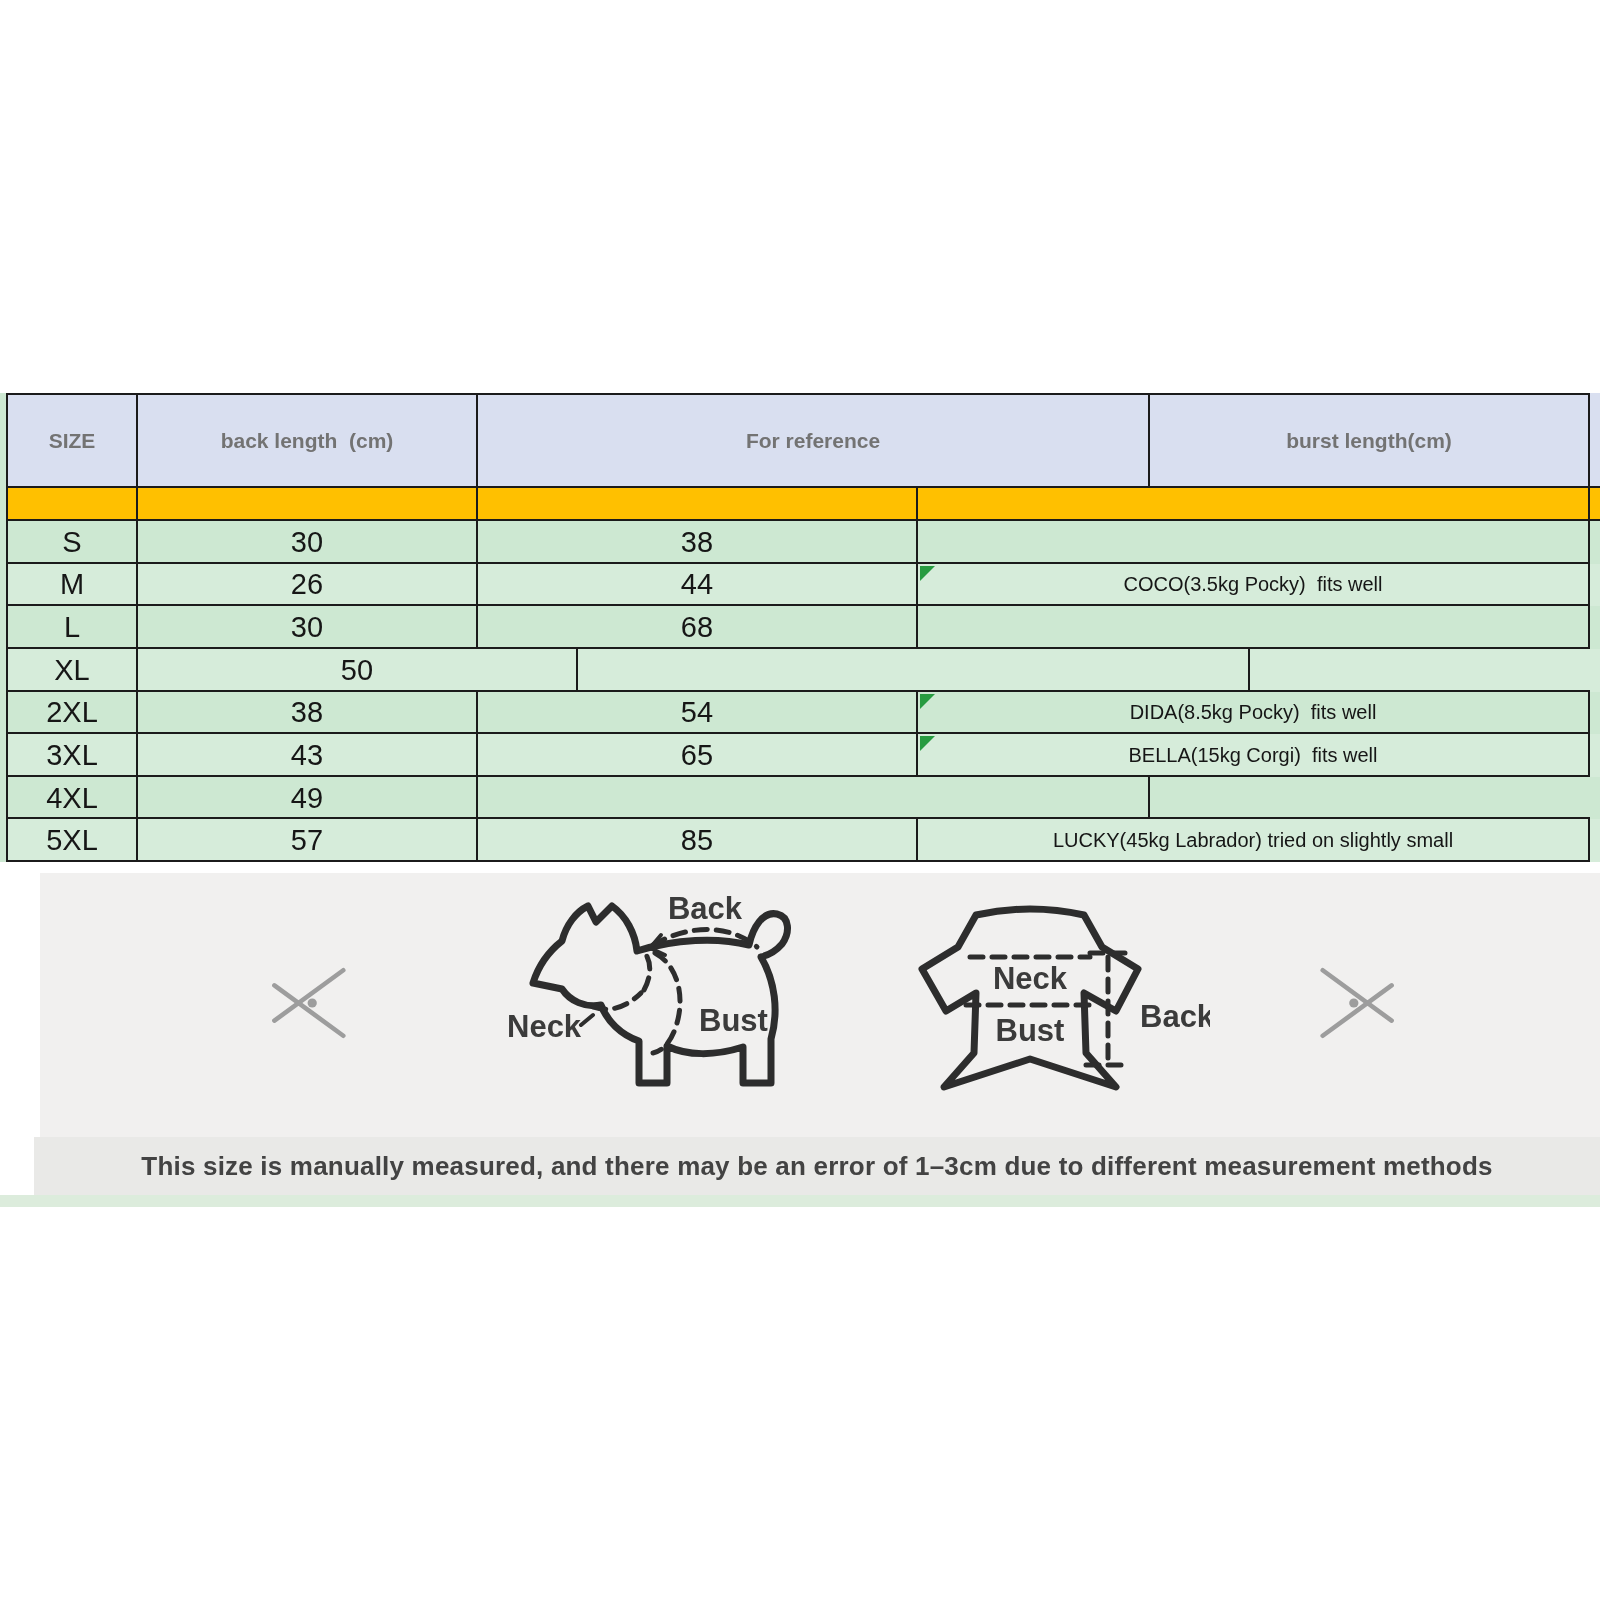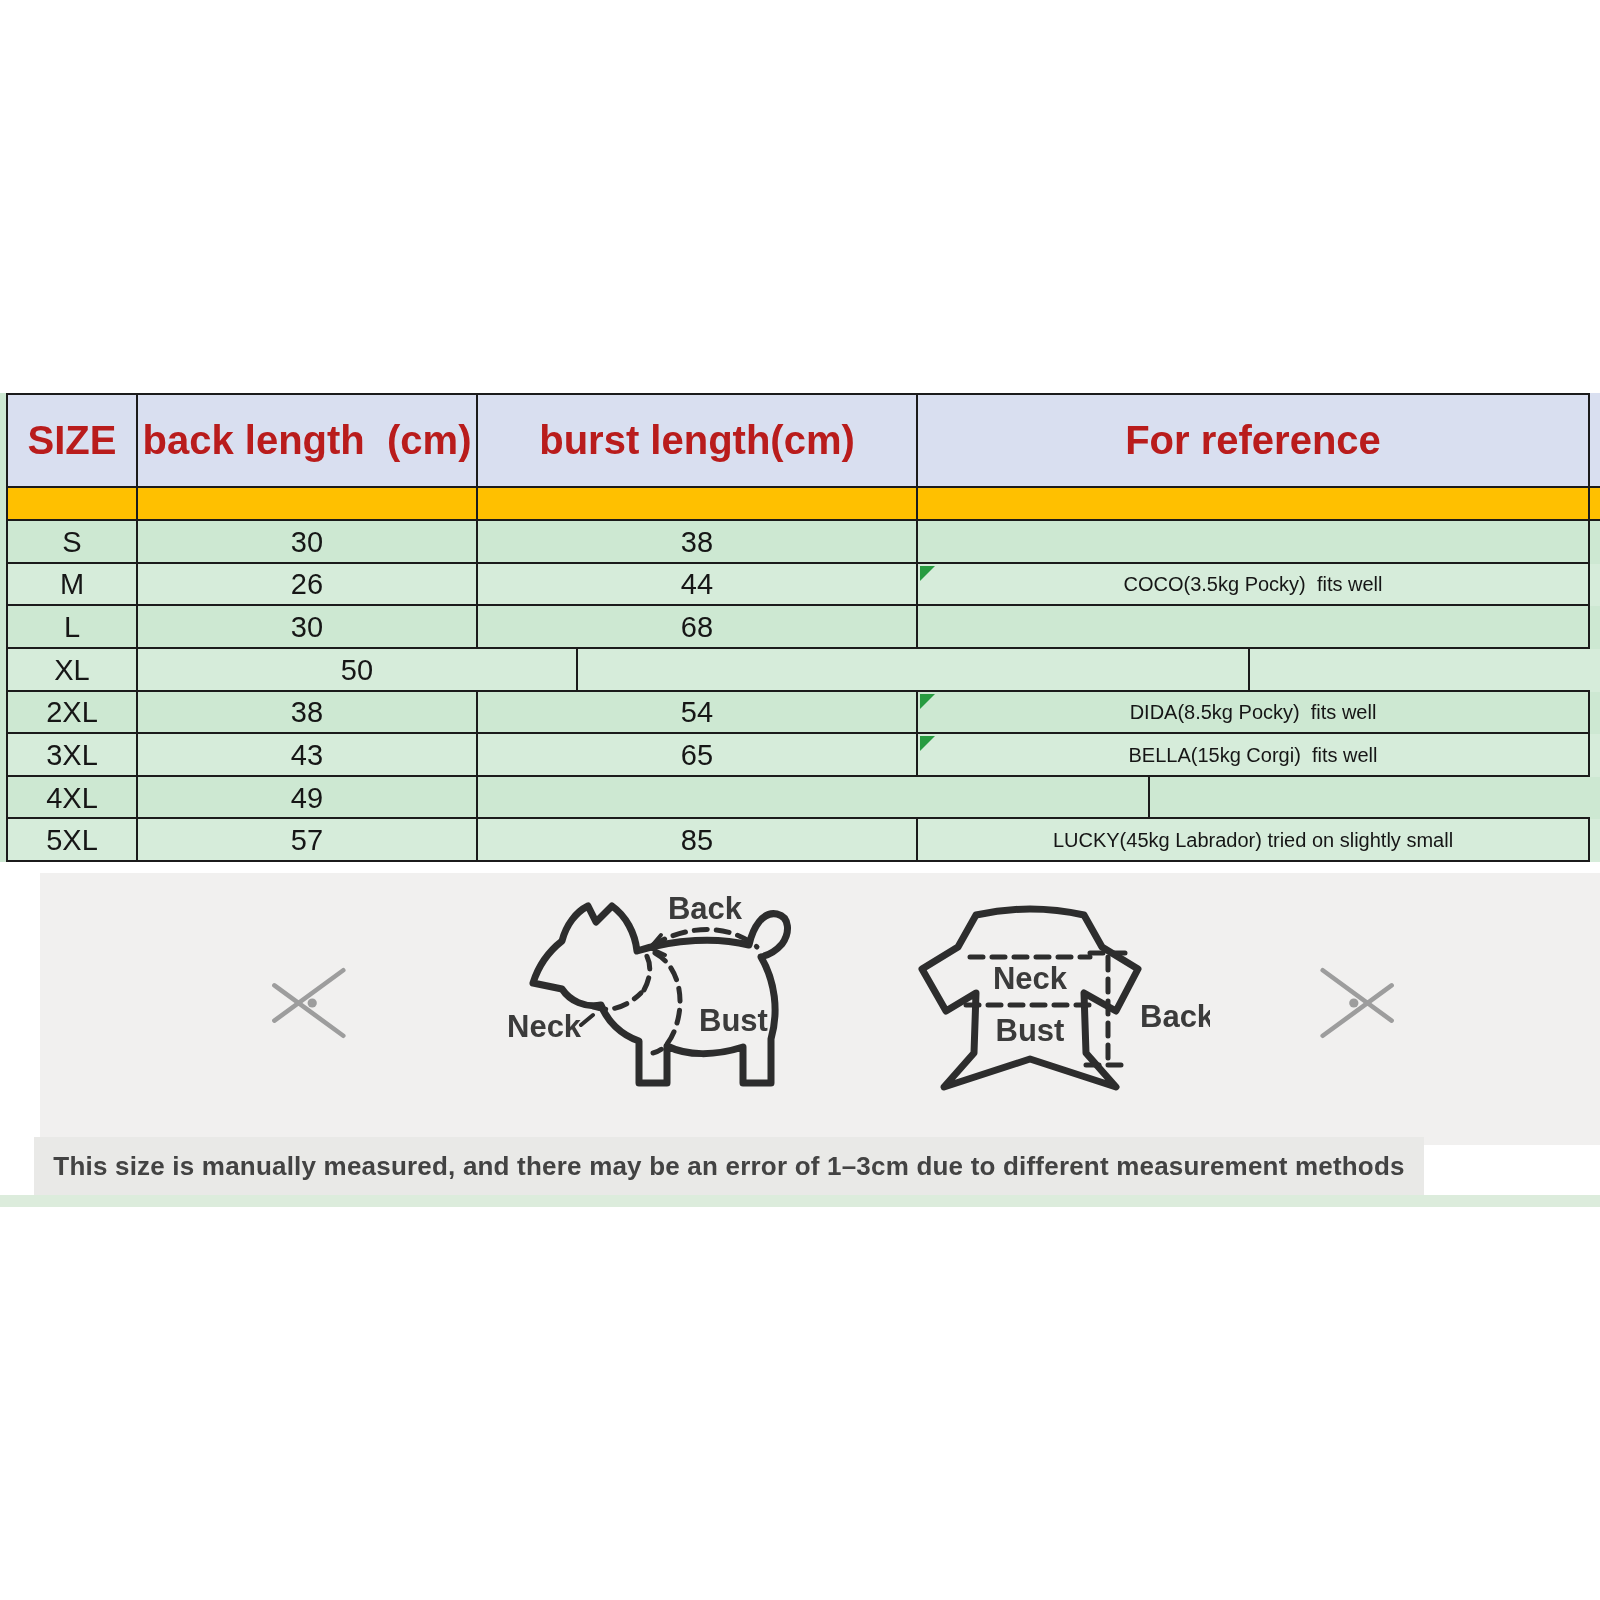--- a/index.html
+++ b/index.html
@@ -17,40 +17,40 @@
   .row.header::after,.row.orange::after{width:1592px;}
   .row.header{height:95px;background:#d9dff0;}
   .row.orange{height:33px;background:#ffc000;}
   .row.data{flex:1;}
   .row.a{background:#cde8d2;}
   .row.b{background:#d6ecda;}
   .c{display:flex;align-items:center;justify-content:center;box-sizing:border-box;
      border-right:2px solid #1b1b1b;height:100%;}
   .c1{width:130px;}.c2{width:340px;}.c3{width:440px;}.c4{width:672px;position:relative;}
   .row .c span{white-space:pre;}
-  .row.header .c{font-weight:bold;font-size:40px;color:#b91c1c;}
+  .row.header .c{font-weight:bold;font-size:21px;color:#737373;}
   .row.data .c{font-size:29px;}
   .row.data .c4{font-size:20px;}
   .marker{position:absolute;left:2px;top:2px;width:0;height:0;
           border-top:15px solid #279b40;border-right:15px solid transparent;}
 
   
   .band{position:absolute;left:40px;top:873px;width:1560px;height:272px;background:#f1f0ef;}
   .nav{position:absolute;background:none;border:none;padding:0;cursor:pointer;}
   .nav.prev{left:226px;top:92px;}
   .nav.next{left:1276px;top:92px;}
   .dog-svg{position:absolute;left:465px;top:22px;}
   .coat-svg{position:absolute;left:840px;top:22px;}
   .sketch{stroke:#2d2d2d;fill:none;stroke-linecap:round;stroke-linejoin:round;}
   .outline{stroke-width:7px;}
   .dashed{stroke-width:5px;stroke-dasharray:13 9;}
   .svg-label{font-family:"Liberation Sans",sans-serif;font-size:31px;font-weight:600;fill:#3b3b3b;}
 
   
-  .note-band{position:absolute;left:34px;top:1137px;width:1390px;height:58px;background:#e9e9e7;
+  .note-band{position:absolute;left:34px;top:1137px;width:1566px;height:58px;background:#e9e9e7;
              display:flex;align-items:center;justify-content:center;}
   .note-band span{font-size:26px;font-weight:700;color:#434343;letter-spacing:.2px;}
   .bottom-strip{position:absolute;left:0;top:1195px;width:1600px;height:12px;background:#dcecdc;}
 </style>
 </head>
 <body>
 
 <div class="canvas">
 
   <div class="size-table">
@@ -58,25 +58,25 @@
     <div class="sliver-line"></div>
     <div class="rows">
 
       <div class="row header">
         <div class="c c1">
             <span>SIZE</span>
           </div>
         <div class="c c2">
             <span>back length  (cm)</span>
           </div>
+        <div class="c c4">
+            <span>For reference</span>
+          </div>
         <div class="c c3">
             <span>burst length(cm)</span>
-          </div>
-        <div class="c c4">
-            <span>For reference</span>
           </div>
       </div>
 
       <div class="row orange">
         <div class="c c1"></div>
         <div class="c c2"></div>
         <div class="c c3"></div>
         <div class="c c4"></div>
       </div>
 

